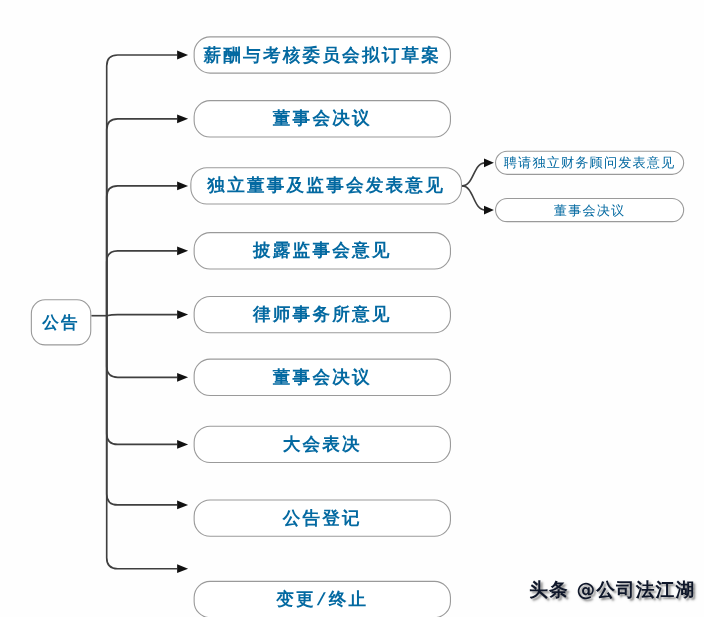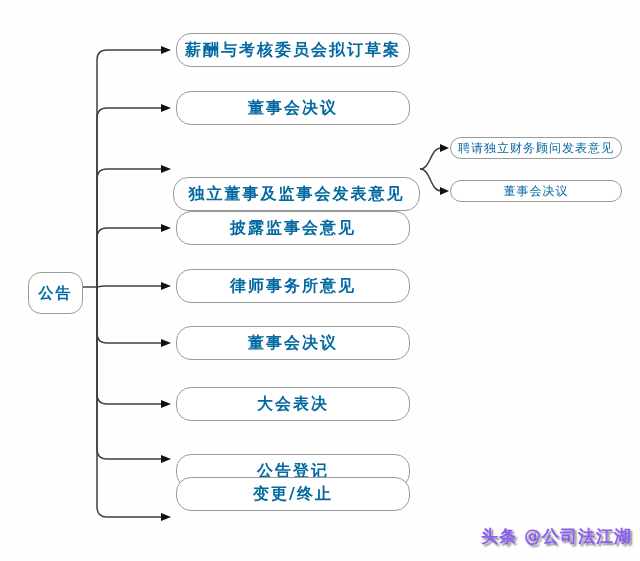--- a/index.html
+++ b/index.html
@@ -59,21 +59,21 @@
     letter-spacing: 1px;
     font-weight: normal;
   }
   .watermark {
     position: absolute;
     right: 8px;
     bottom: 13px;
     font-size: 17px;
     font-weight: bold;
     letter-spacing: 1px;
-    color: #8b5cf6;
+    color: #0f172a;
     text-shadow: 2px 2px 2px rgba(110,110,110,0.85);
     user-select: none;
   }
 </style>
 </head>
 <body>
 
 <div class="canvas">
 
   <svg class="connectors" viewBox="0 0 640 561" xmlns="http://www.w3.org/2000/svg">
@@ -112,39 +112,39 @@
   <div class="node root">
     <span>公告</span>
   </div>
 
   <div class="node main" style="top:33px;">
     <span>薪酬与考核委员会拟订草案</span>
   </div>
   <div class="node main" style="top:91px;">
     <span>董事会决议</span>
   </div>
-  <div class="node main wide" style="top:152px;margin-top:25px;">
+  <div class="node main wide" style="top:152px;">
     <span>独立董事及监事会发表意见</span>
   </div>
   <div class="node main" style="top:211px;">
     <span>披露监事会意见</span>
   </div>
   <div class="node main" style="top:269px;">
     <span>律师事务所意见</span>
   </div>
   <div class="node main" style="top:326px;">
     <span>董事会决议</span>
   </div>
   <div class="node main" style="top:387px;">
     <span>大会表决</span>
   </div>
   <div class="node main" style="top:454px;">
     <span>公告登记</span>
   </div>
-  <div class="node main" style="top:477px;">
+  <div class="node main" style="top:528px;font-family:Liberation Mono, monospace;">
     <span>变更/终止</span>
   </div>
 
   <div class="node sub" style="top:137px;">
     <span>聘请独立财务顾问发表意见</span>
   </div>
   <div class="node sub" style="top:180px;">
     <span>董事会决议</span>
   </div>
 

